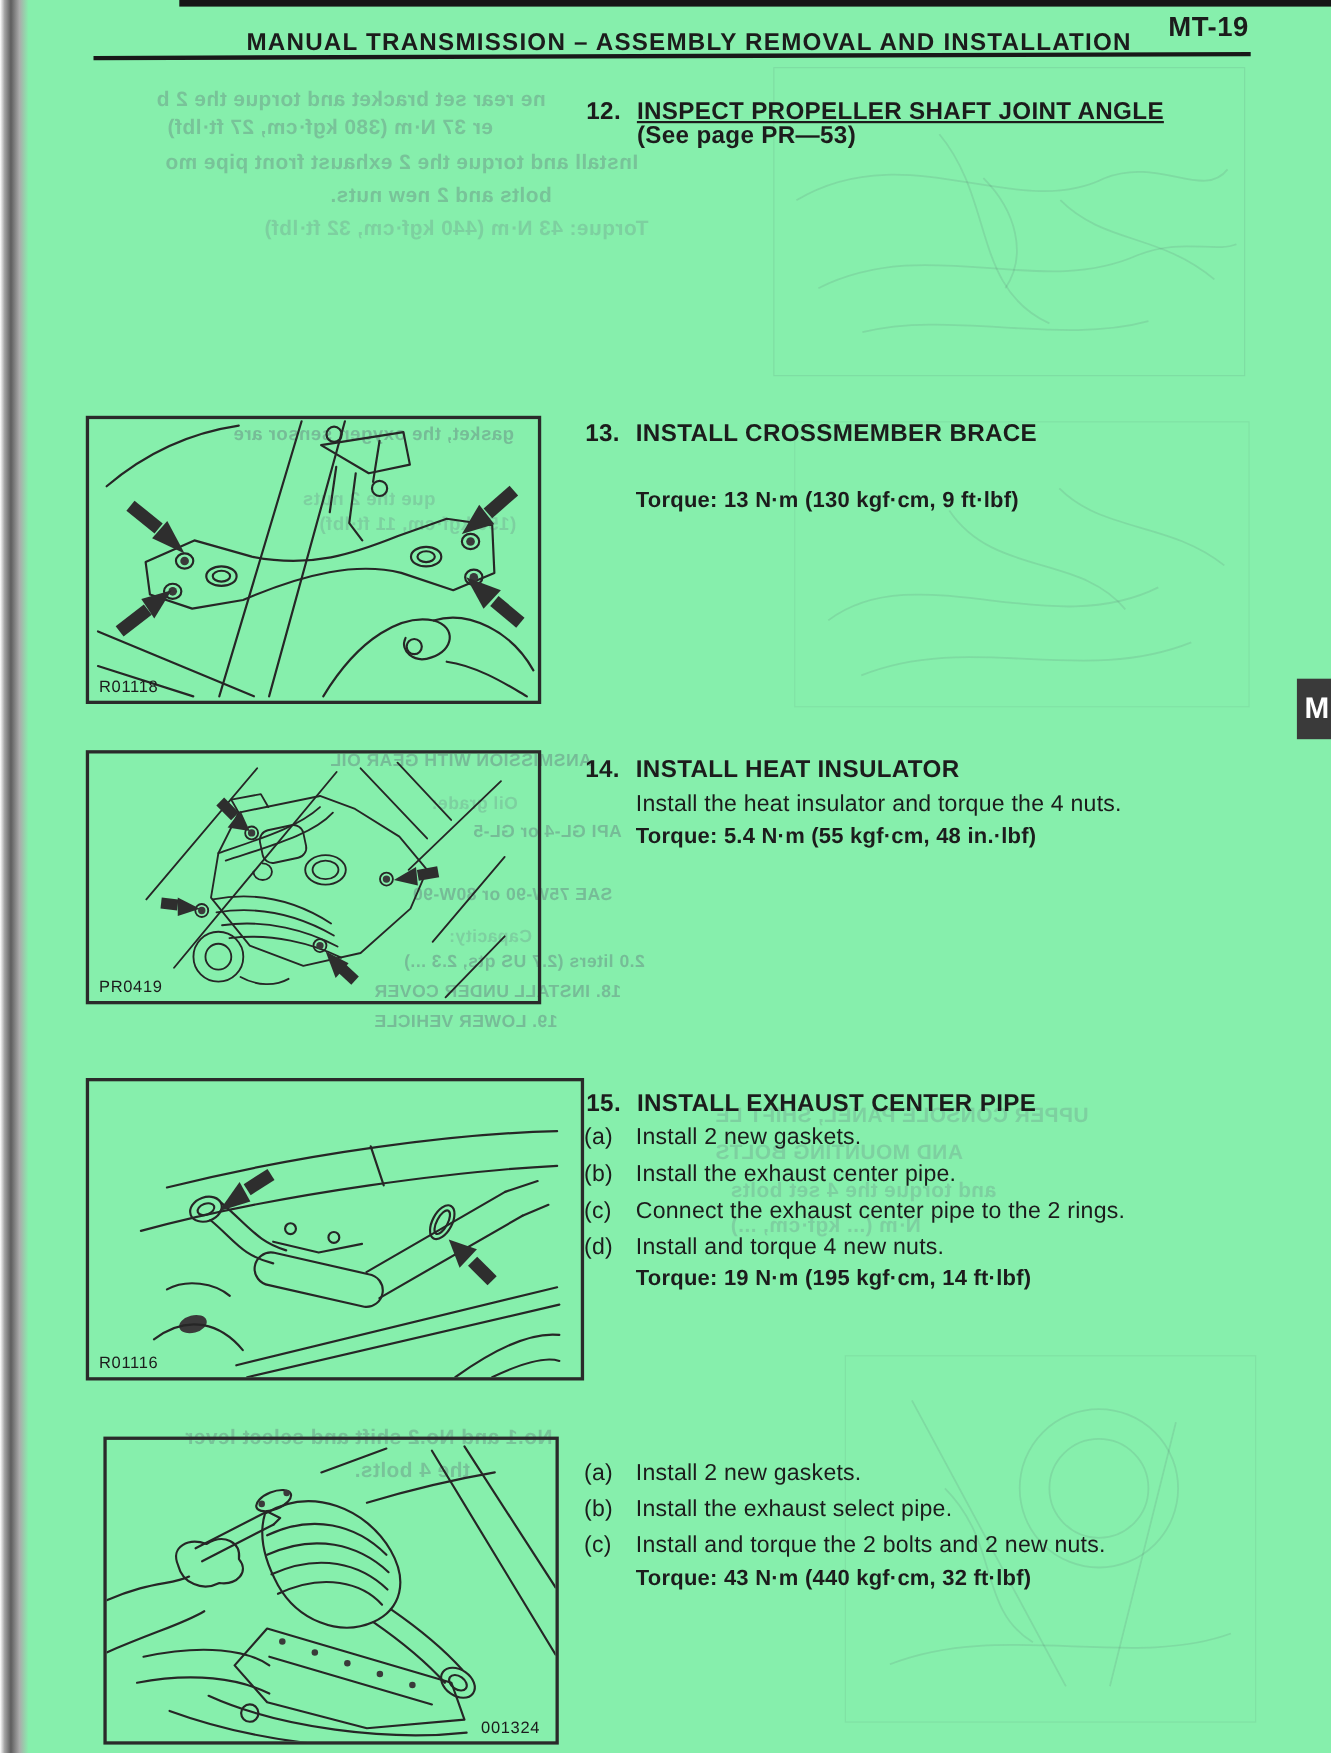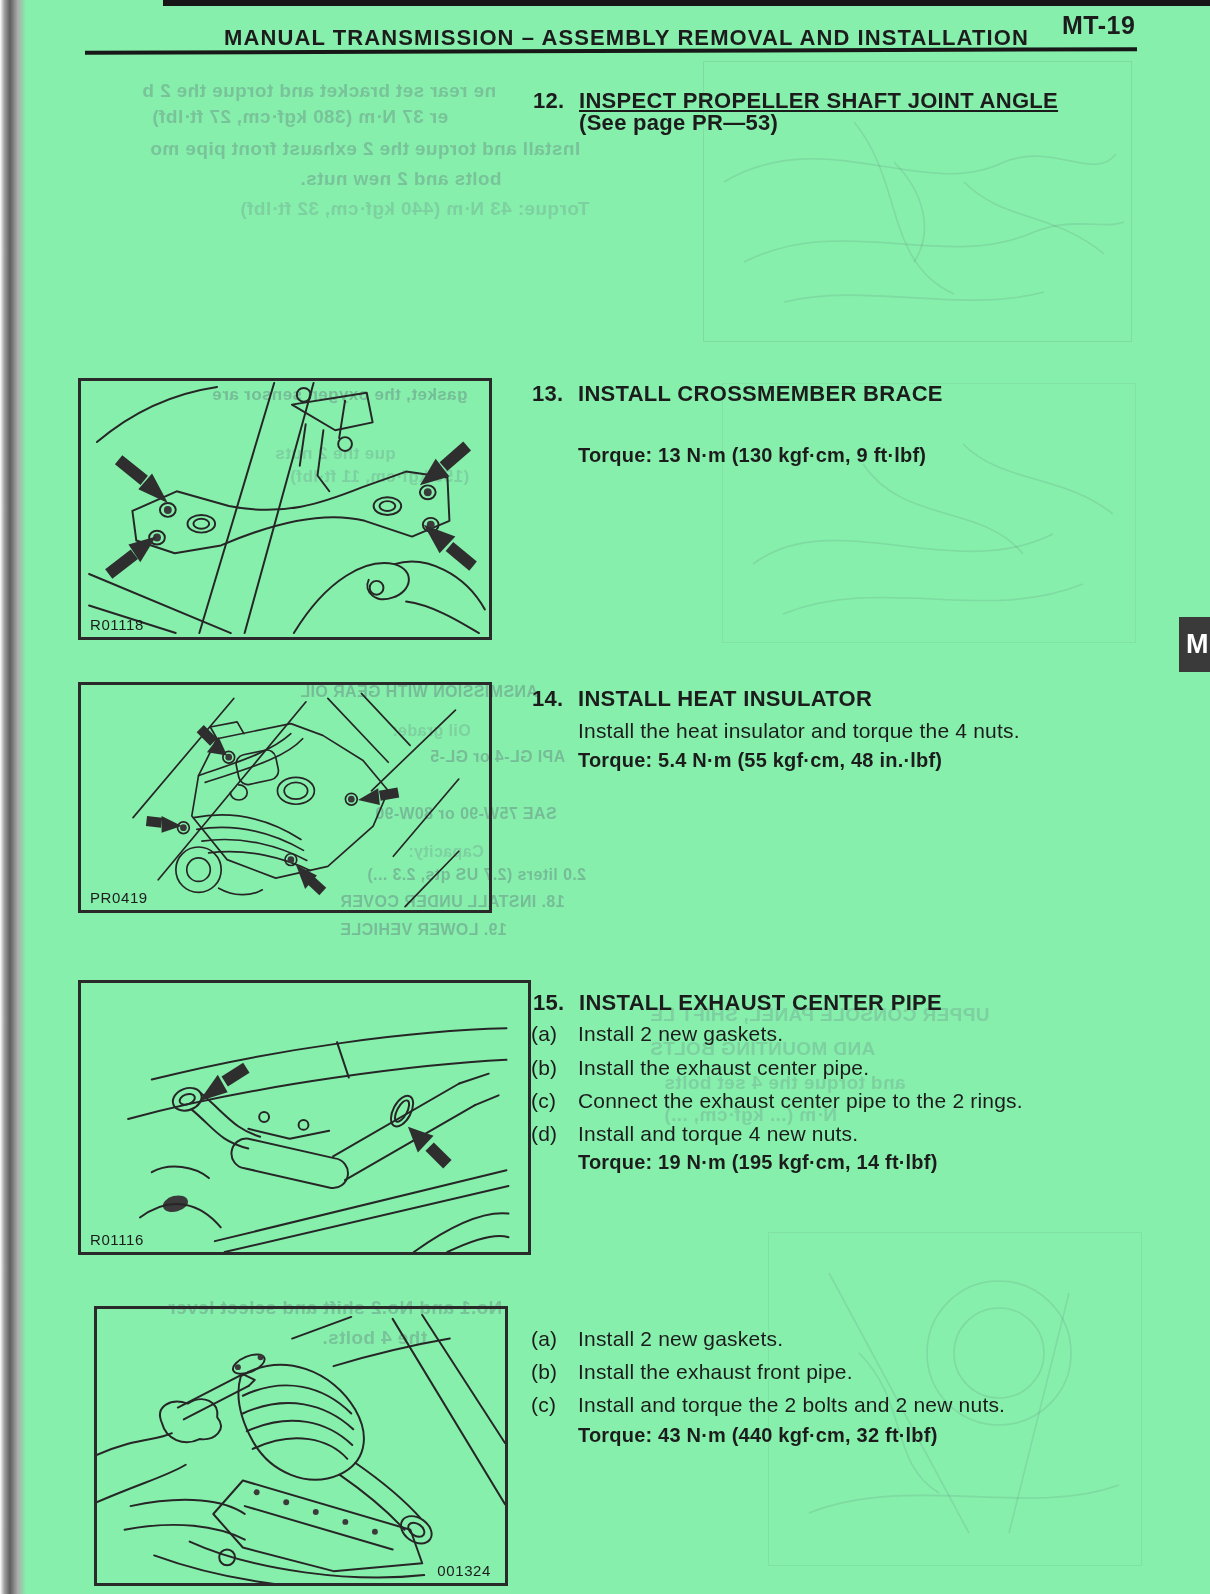--- a/index.html
+++ b/index.html
@@ -263,21 +263,21 @@
       <line class="aw" x1="352" y1="184" x2="334" y2="166"></line>
         <polygon class="arrow" points="312,146 322,172 338,155"></polygon>
     </svg>
     <figcaption class="figcode">R01116</figcaption>
   </figure>
 
   <div class="ln body" style="left:531px;top:1327px;">
     <span class="lab">(a)</span><span>Install 2 new gaskets.</span>
   </div>
   <div class="ln body" style="left:531px;top:1360px;">
-    <span class="lab">(b)</span><span>Install the exhaust front pipe.</span>
+    <span class="lab">(b)</span><span>Install the exhaust select pipe.</span>
   </div>
   <div class="ln body" style="left:531px;top:1393px;">
     <span class="lab">(c)</span><span>Install and torque the 2 bolts and 2 new nuts.</span>
   </div>
   <div class="ln torque" style="left:578px;top:1424px;">Torque: 43 N·m (440 kgf·cm, 32 ft·lbf)</div>
 
   <figure class="figbox" style="left:78px;top:1290px;width:414px;height:280px;margin:16px">
     <svg viewBox="0 0 414 278">
       <path class="s" d="M300,10 L414,198"></path>
       <path class="s" d="M330,6 L414,136"></path>

